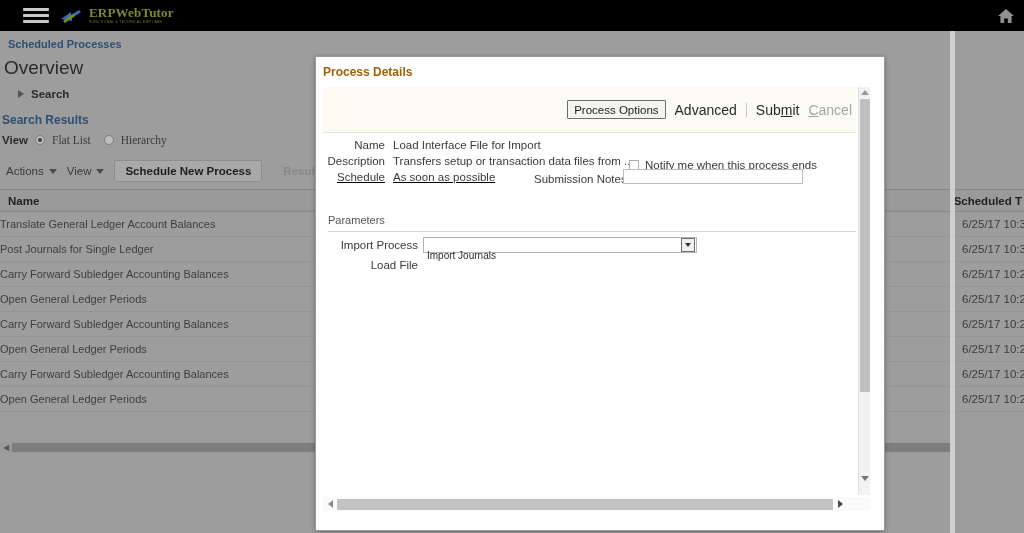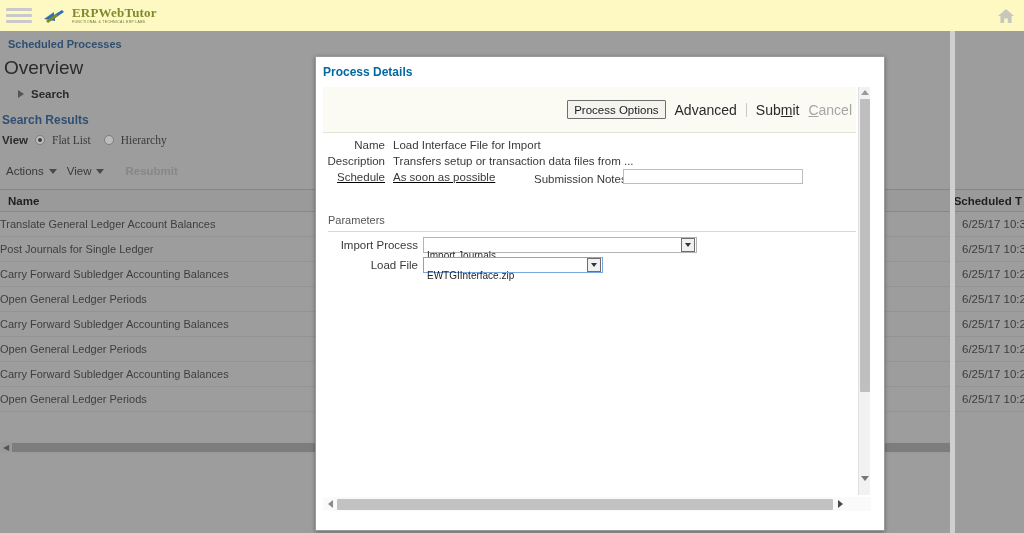--- a/index.html
+++ b/index.html
@@ -9,22 +9,22 @@
     font-family:"Liberation Sans", sans-serif;
     font-size:12px;
     background:#b0b0b0;
     overflow:hidden;
     position:relative;
   }
 
   
   #app-header {
     position:absolute; left:0; top:0; width:1024px; height:31px;
-    background:#fef9c3;
-    display:flex; align-items:center;
+    background:#000000;
+    display:flex; align-items:center;padding-left:17px;
   }
   #hamburger {
     width:26px; height:31px; margin-left:6px;
     display:flex; flex-direction:column; justify-content:center; gap:3px;
   }
   #hamburger span { display:block; height:3px; background:#c9c9c9; border-radius:1px; }
   .brand { display:flex; align-items:center; margin-left:10px; }
   .brand-mark { width:26px; height:16px; position:relative; margin-right:4px; }
   .brand-text {
     font-family:"Liberation Serif", serif;
@@ -120,21 +120,21 @@
   }
 
   
   #dialog {
     position:absolute; left:315px; top:56px; width:570px; height:475px;
     background:#ffffff; border:1px solid #9a9a9a;
     box-shadow:0 1px 4px rgba(0,0,0,.35);
   }
   #dlg-title {
     position:absolute; left:7px; top:8px;
-    font-size:12px; font-weight:bold; color:#0369a1;
+    font-size:12px; font-weight:bold; color:#a16207;
   }
   #dlg-body {
     position:absolute; left:7px; top:30px; width:548px; height:408px;
     overflow:hidden;
   }
   #dlg-content { position:relative; width:533px; height:408px; }
 
   #opt-bar {
     position:absolute; left:0; top:0; width:533px; height:46px;
     background:#fbfbf4; border-bottom:1px solid #e3e3d8;
@@ -264,20 +264,21 @@
 
   <div id="toolbar">
     <div class="tb-menu">
       <span>Actions</span>
       <span class="caret-dn"></span>
     </div>
     <div class="tb-menu">
       <span>View</span>
       <span class="caret-dn"></span>
     </div>
+    <div class="tb-btn">Schedule New Process</div>
     <div class="tb-btn disabled">Resubmit</div>
   </div>
 
   <div id="results-table">
     <div class="thead">
       <span class="th name">Name</span>
       <span class="th sched">Scheduled T</span>
     </div>
     <div id="table-rows">
           <div class="trow">
@@ -354,42 +355,40 @@
       <div class="fld-row" style="left:0; top:68px;">
         <span class="fld-lbl" style="width:62px;">Description</span>
         <span class="fld-val" style="margin-left:8px;">Transfers setup or transaction data files from ...</span>
       </div>
 
       <div class="fld-row" style="left:0; top:84px;text-decoration:underline;">
         <span class="fld-lbl" style="width:62px;">Schedule</span>
         <span class="fld-val" style="margin-left:8px;">As soon as possible</span>
       </div>
 
+      <div id="notify-row">
+        <span class="cb"></span>
+        <span class="t">Notify me when this process ends</span>
+      </div>
 
       <div id="sub-notes-lbl">Submission Notes</div>
       <input id="sub-notes-input" type="text" placeholder="" style="">
 
       <div id="params-title">Parameters</div>
       <div id="params-rule"></div>
 
       <span class="param-lbl" style="left:5px; top:152px;">Import Process</span>
       <div class="combo" id="combo-import">
         <span class="txt">Import Journals</span>
         <span class="btn">
             <i></i>
           </span>
       </div>
 
       <span class="param-lbl" style="left:5px; top:172px;">Load File</span>
-      <div class="combo" id="combo-datafile">
-        <span class="txt">EWTGIInterface.zip</span>
-        <span class="btn">
-            <i></i>
-          </span>
-      </div>
 
     </div>
   </div>
 
   <div id="vsb">
     <div class="arrw">
         <span class="up"></span>
       </div>
     <div id="vsb-thumb"></div>
     <div class="arrw" style="position:absolute;left:0;top:386px;">

